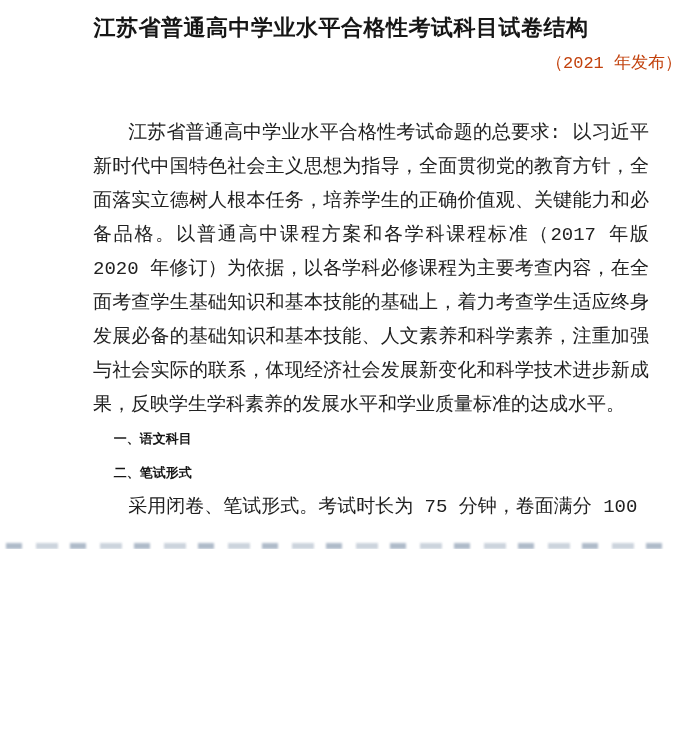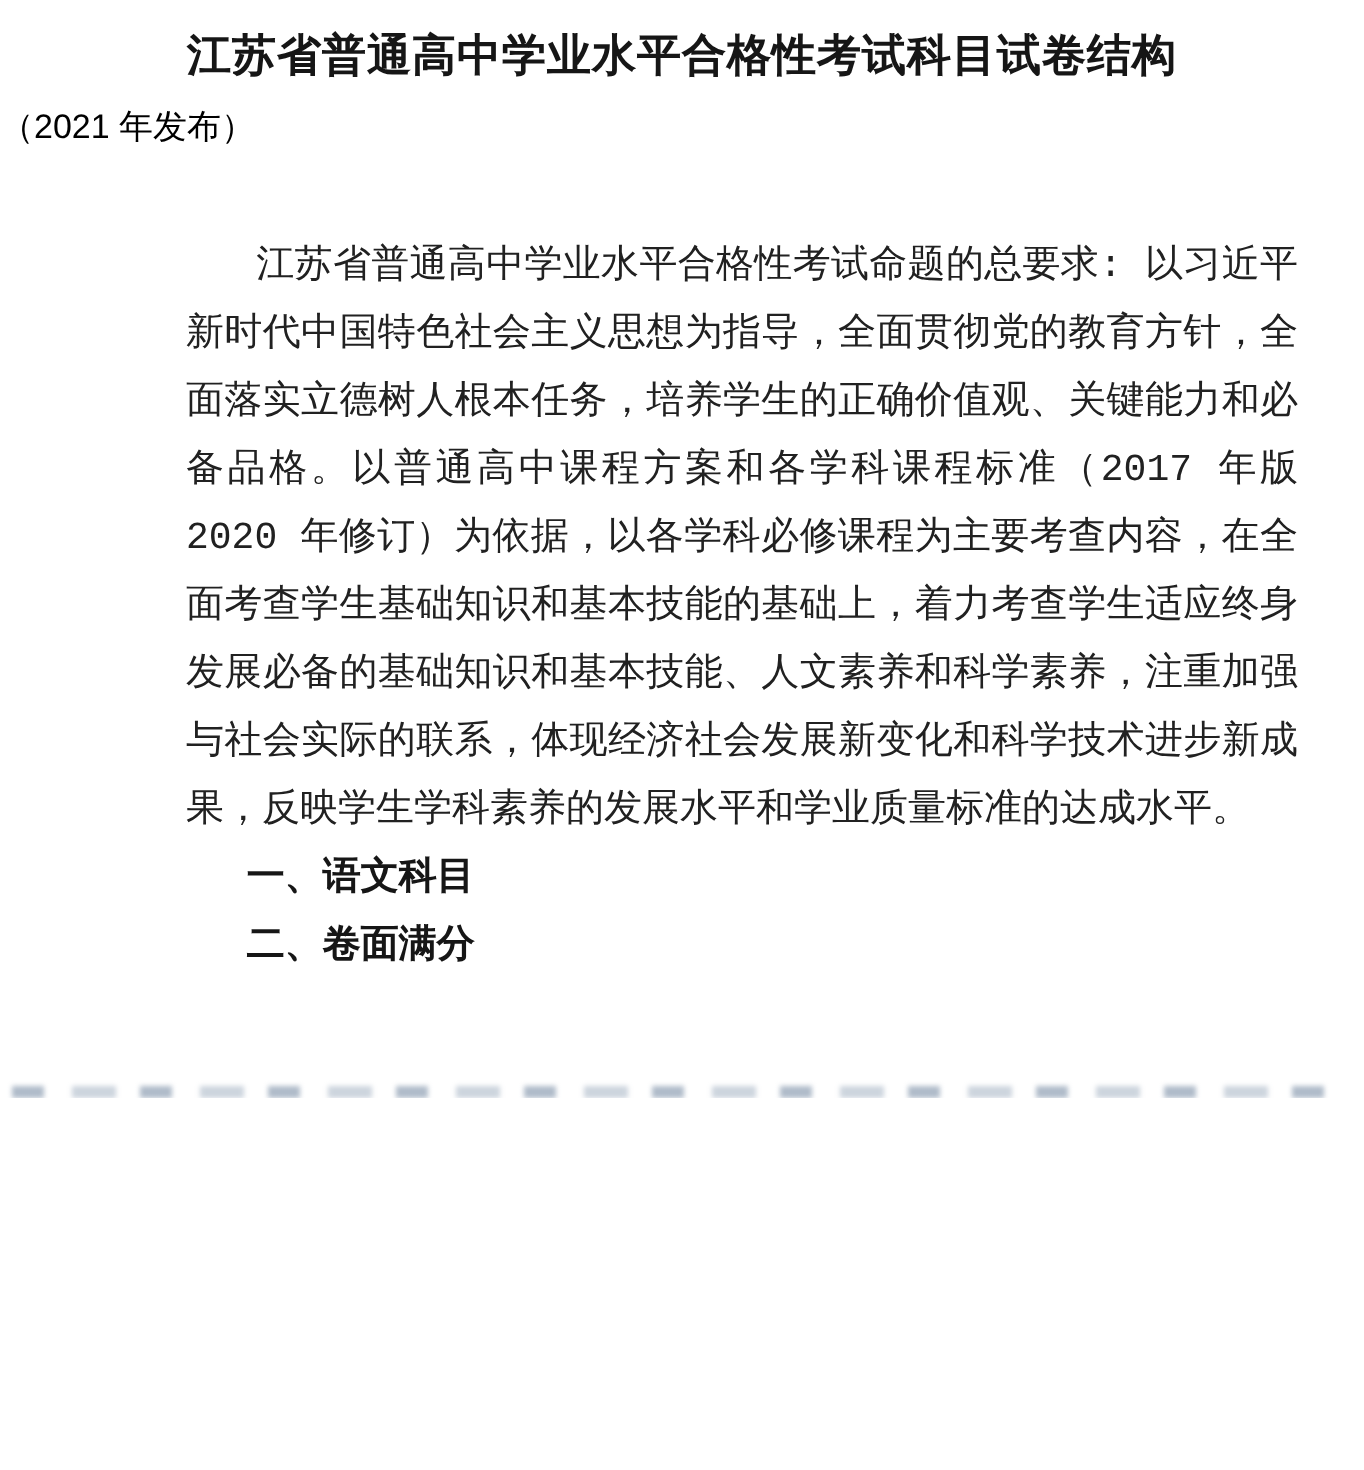--- a/index.html
+++ b/index.html
@@ -21,42 +21,42 @@
     text-align: center;
     font-size: 22px;
     line-height: 28px;
     font-weight: 700;
     font-family: "Liberation Sans", "DejaVu Sans", sans-serif;
     letter-spacing: 0.5px;
     color: #161616;
   }
   .doc-subtitle {
     margin: 10px 0 0 0;
-    text-align: left;
+    text-align: right;
     font-size: 17px;
     line-height: 24px;
-    font-family: Liberation Sans, sans-serif;
-    color: #000000;
+    font-family: Liberation Mono, monospace;
+    color: #c2410c;
   }
   .doc-body {
     margin: 40px 33px 0 93px;
     font-size: 19px;
     line-height: 34px;
     text-align: justify;
     font-family: "Liberation Serif", "DejaVu Serif", serif;
     color: #212121;
   }
   .para {
     margin: 0;
     text-indent: 1.85em;
     font-family: Liberation Mono, monospace;
   }
   .section-heading {
     margin: 0;
-    font-size: 19px;
+    font-size: 13px;
     line-height: 34px;
     font-weight: 700;
     text-indent: 1.6em;
     text-align: left;
     font-family: "Liberation Sans", "DejaVu Sans", sans-serif;
     color: #161616;
   }
   
   .crop-artifact {
     position: absolute;
@@ -83,20 +83,21 @@
 
   <div class="doc-subtitle">（2021 年发布）</div>
 
   <div class="doc-body">
 
     <p class="para">江苏省普通高中学业水平合格性考试命题的总要求: 以习近平新时代中国特色社会主义思想为指导，全面贯彻党的教育方针，全面落实立德树人根本任务，培养学生的正确价值观、关键能力和必备品格。以普通高中课程方案和各学科课程标准（2017 年版 2020 年修订）为依据，以各学科必修课程为主要考查内容，在全面考查学生基础知识和基本技能的基础上，着力考查学生适应终身发展必备的基础知识和基本技能、人文素养和科学素养，注重加强与社会实际的联系，体现经济社会发展新变化和科学技术进步新成果，反映学生学科素养的发展水平和学业质量标准的达成水平。</p>
 
     <h2 class="section-heading">一、语文科目</h2>
 
 
-    <h2 class="section-heading">二、卷面满分</h2>
+    <h2 class="section-heading">二、笔试形式</h2>
 
+    <p class="para">采用闭卷、笔试形式。考试时长为 75 分钟，卷面满分 100</p>
 
   </div>
 
   <div class="crop-artifact"></div>
 
 </div>
 
 </body></html>

